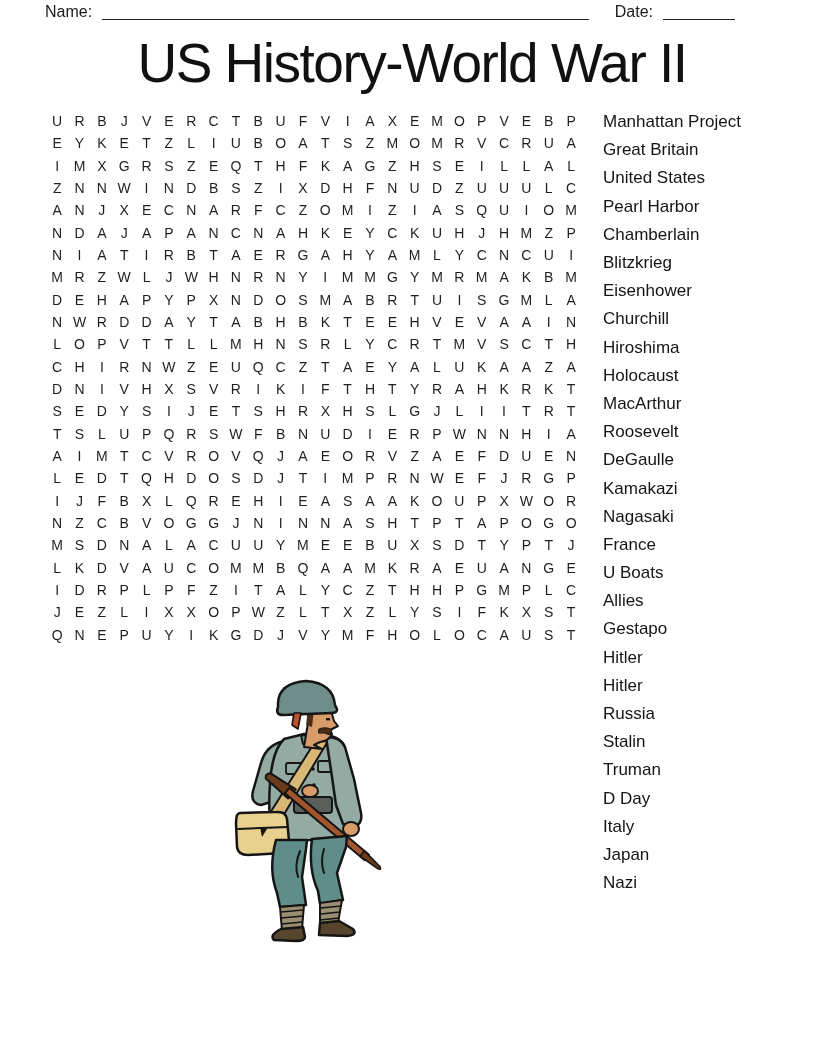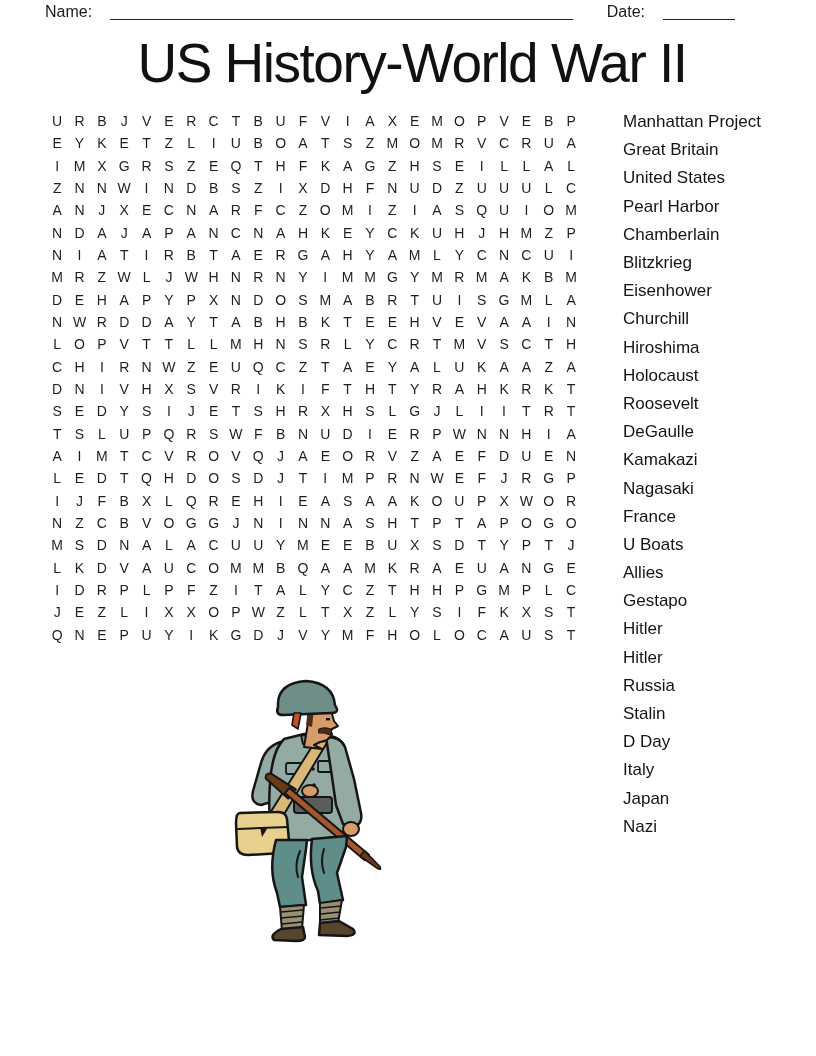--- a/index.html
+++ b/index.html
@@ -5,21 +5,21 @@
   html,body{margin:0;padding:0;}
   body{
     width:816px;height:1056px;background:#ffffff;color:#1a1a1a;
     font-family:"Liberation Sans", sans-serif;position:relative;overflow:hidden;
   }
   .sheet{position:absolute;inset:0;width:816px;height:1056px;}
 
   
   .topline{
     position:absolute;top:1px;left:45px;width:690px;height:20px;
-    display:flex;align-items:flex-end;font-size:16px;gap:8px;
+    display:flex;align-items:flex-end;font-size:16px;
   }
   .topline .lbl{white-space:nowrap;line-height:18px;}
   .fill-line{border-bottom:1.6px solid #222;height:16px;}
   .name-line{flex:1;margin:0 26px 1px 10px;}
   .date-line{width:72px;margin:0 0 1px 10px;}
 
   
   .title{
     position:absolute;top:31px;left:8px;right:0;text-align:center;
     font-size:55px;font-weight:500;letter-spacing:-1.5px;color:#111;
@@ -30,21 +30,21 @@
     position:absolute;left:46px;top:110px;
     display:grid;grid-template-columns:repeat(24,22.35px);grid-auto-rows:22.33px;
   }
   .cell{
     display:flex;align-items:center;justify-content:center;
     font-size:14px;font-weight:400;color:#1f1f1f;
   }
 
   
   .words{position:absolute;left:603px;top:108px;font-size:17px;color:#141414;}
-  .word{height:28.2px;display:flex;align-items:center;white-space:nowrap;margin-left:20px;}
+  .word{height:28.2px;display:flex;align-items:center;white-space:nowrap;}
 
   
   .soldier{position:absolute;left:234px;top:679px;width:162px;height:264px;}
 </style>
 </head>
 <body>
 
 <div class="sheet">
 
   <div class="topline">
@@ -639,32 +639,34 @@
       <div class="word">Manhattan Project</div>
       <div class="word">Great Britain</div>
       <div class="word">United States</div>
       <div class="word">Pearl Harbor</div>
       <div class="word">Chamberlain</div>
       <div class="word">Blitzkrieg</div>
       <div class="word">Eisenhower</div>
       <div class="word">Churchill</div>
       <div class="word">Hiroshima</div>
       <div class="word">Holocaust</div>
+      <div class="word">MacArthur</div>
       <div class="word">Roosevelt</div>
       <div class="word">DeGaulle</div>
       <div class="word">Kamakazi</div>
       <div class="word">Nagasaki</div>
       <div class="word">France</div>
       <div class="word">U Boats</div>
       <div class="word">Allies</div>
       <div class="word">Gestapo</div>
       <div class="word">Hitler</div>
       <div class="word">Hitler</div>
       <div class="word">Russia</div>
       <div class="word">Stalin</div>
+      <div class="word">Truman</div>
       <div class="word">D Day</div>
       <div class="word">Italy</div>
       <div class="word">Japan</div>
       <div class="word">Nazi</div>
     </div>
 
   <svg class="soldier" viewBox="0 0 162 264" stroke-linejoin="round" stroke-linecap="round">
 
     <path stroke="#151515" stroke-width="2.5" d="M 50 62 Q 32 66 27 84 L 19 112 Q 16 124 27 126 L 40 122 L 50 116 L 56 96 Z" fill="#93aba3"></path>
 

